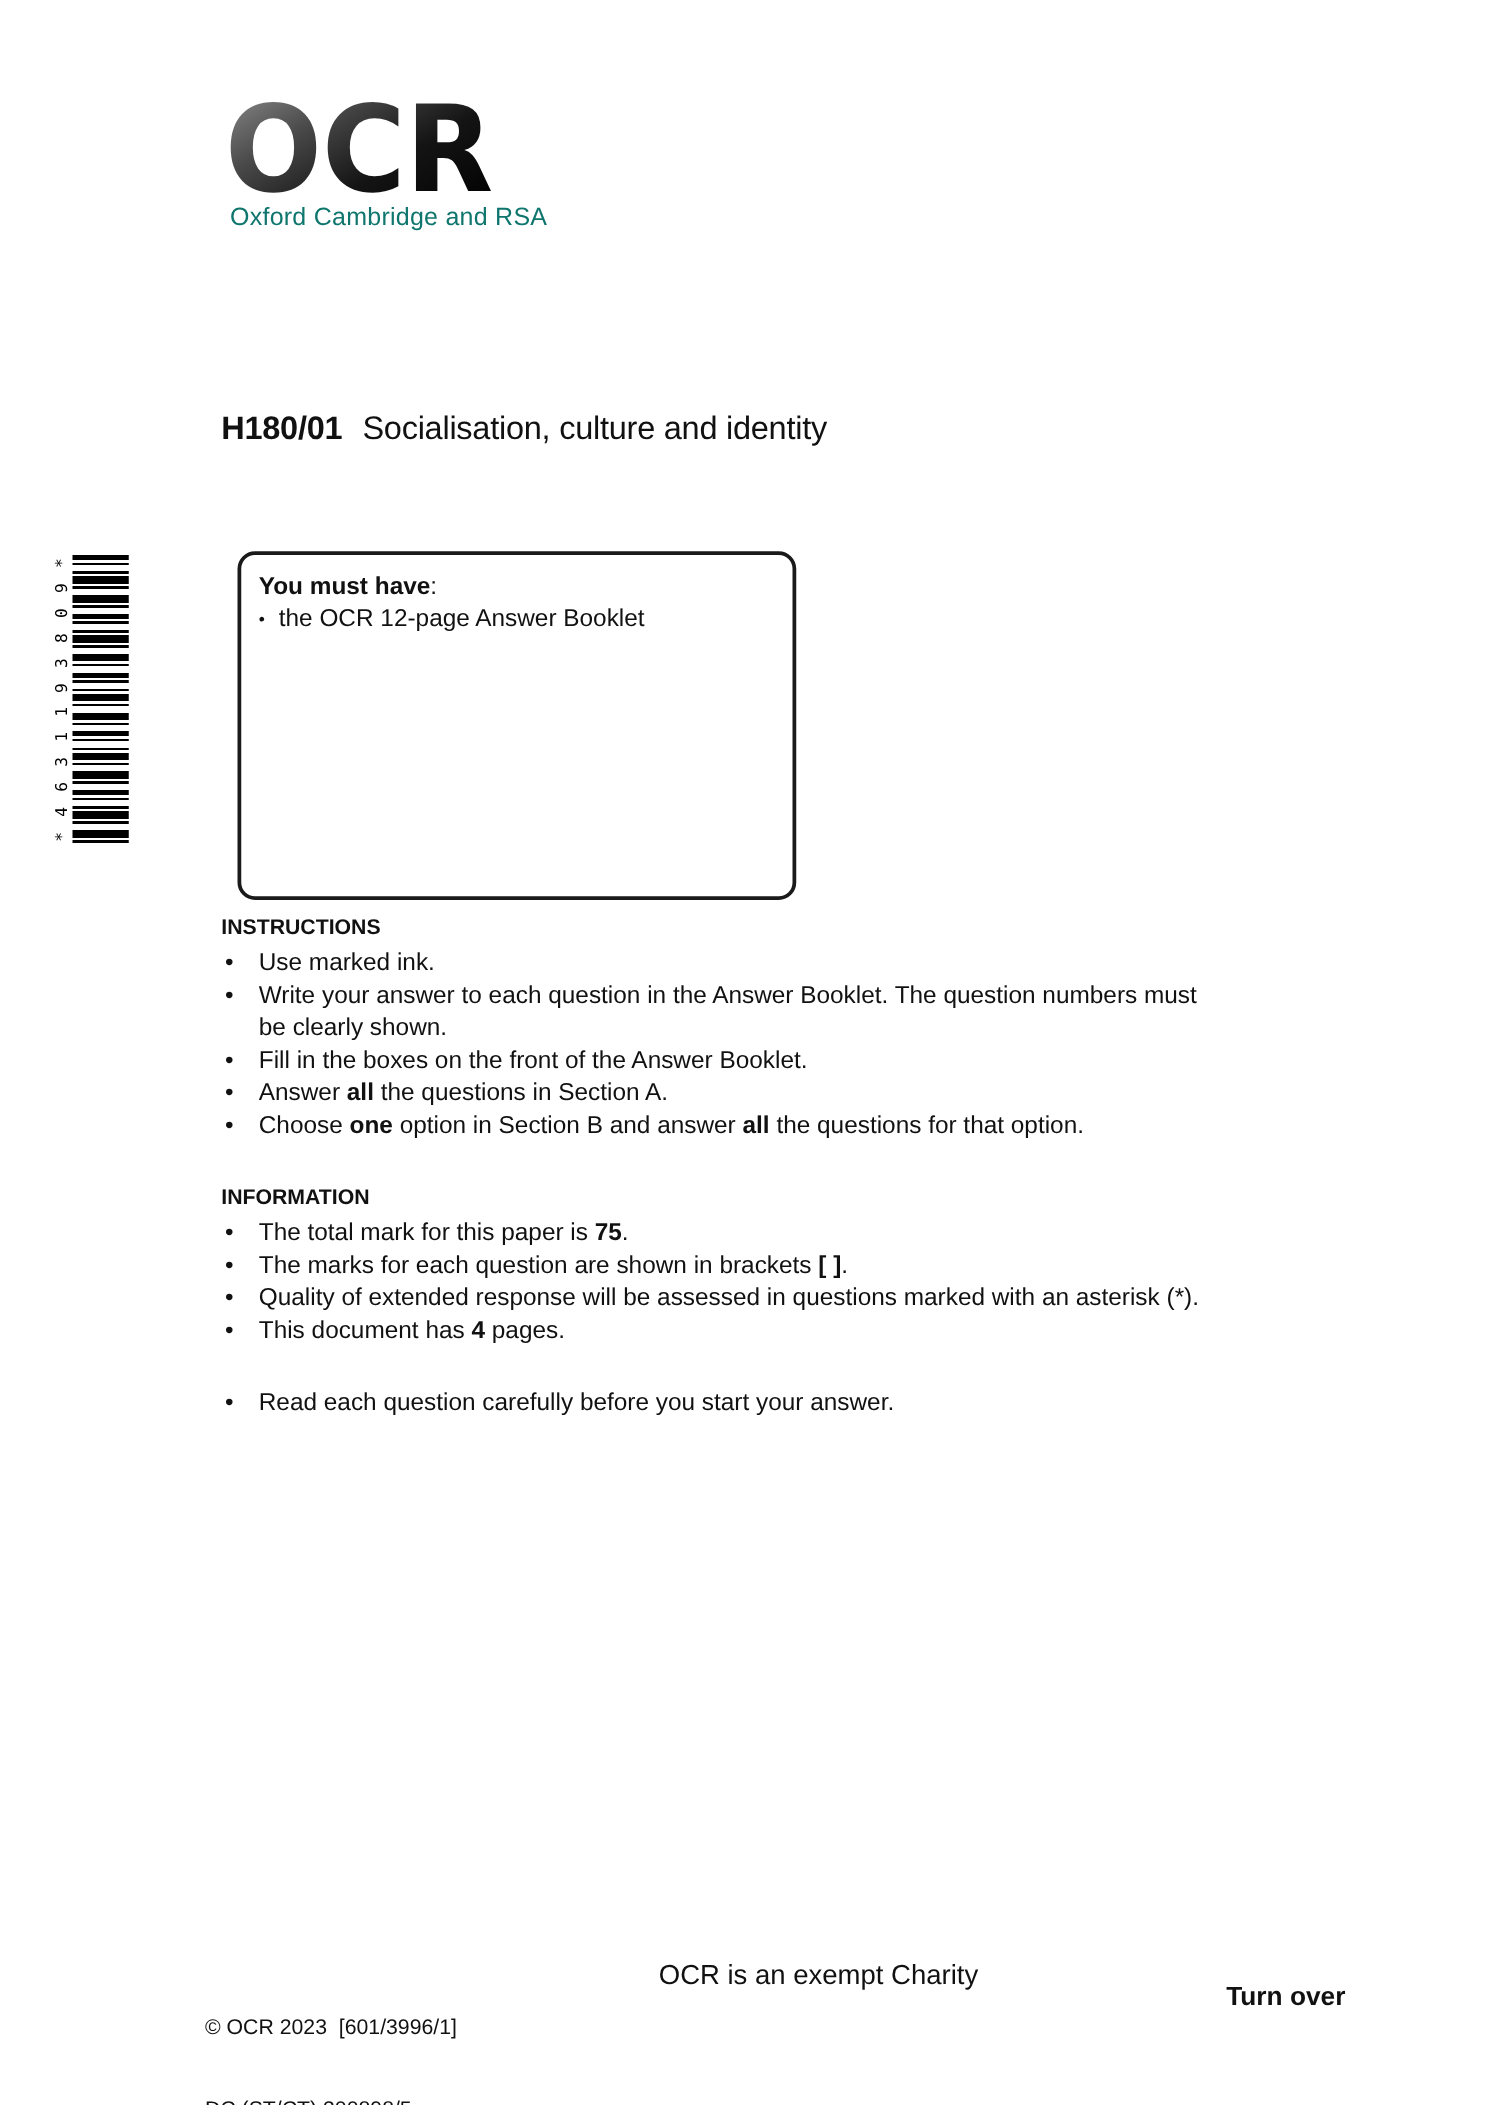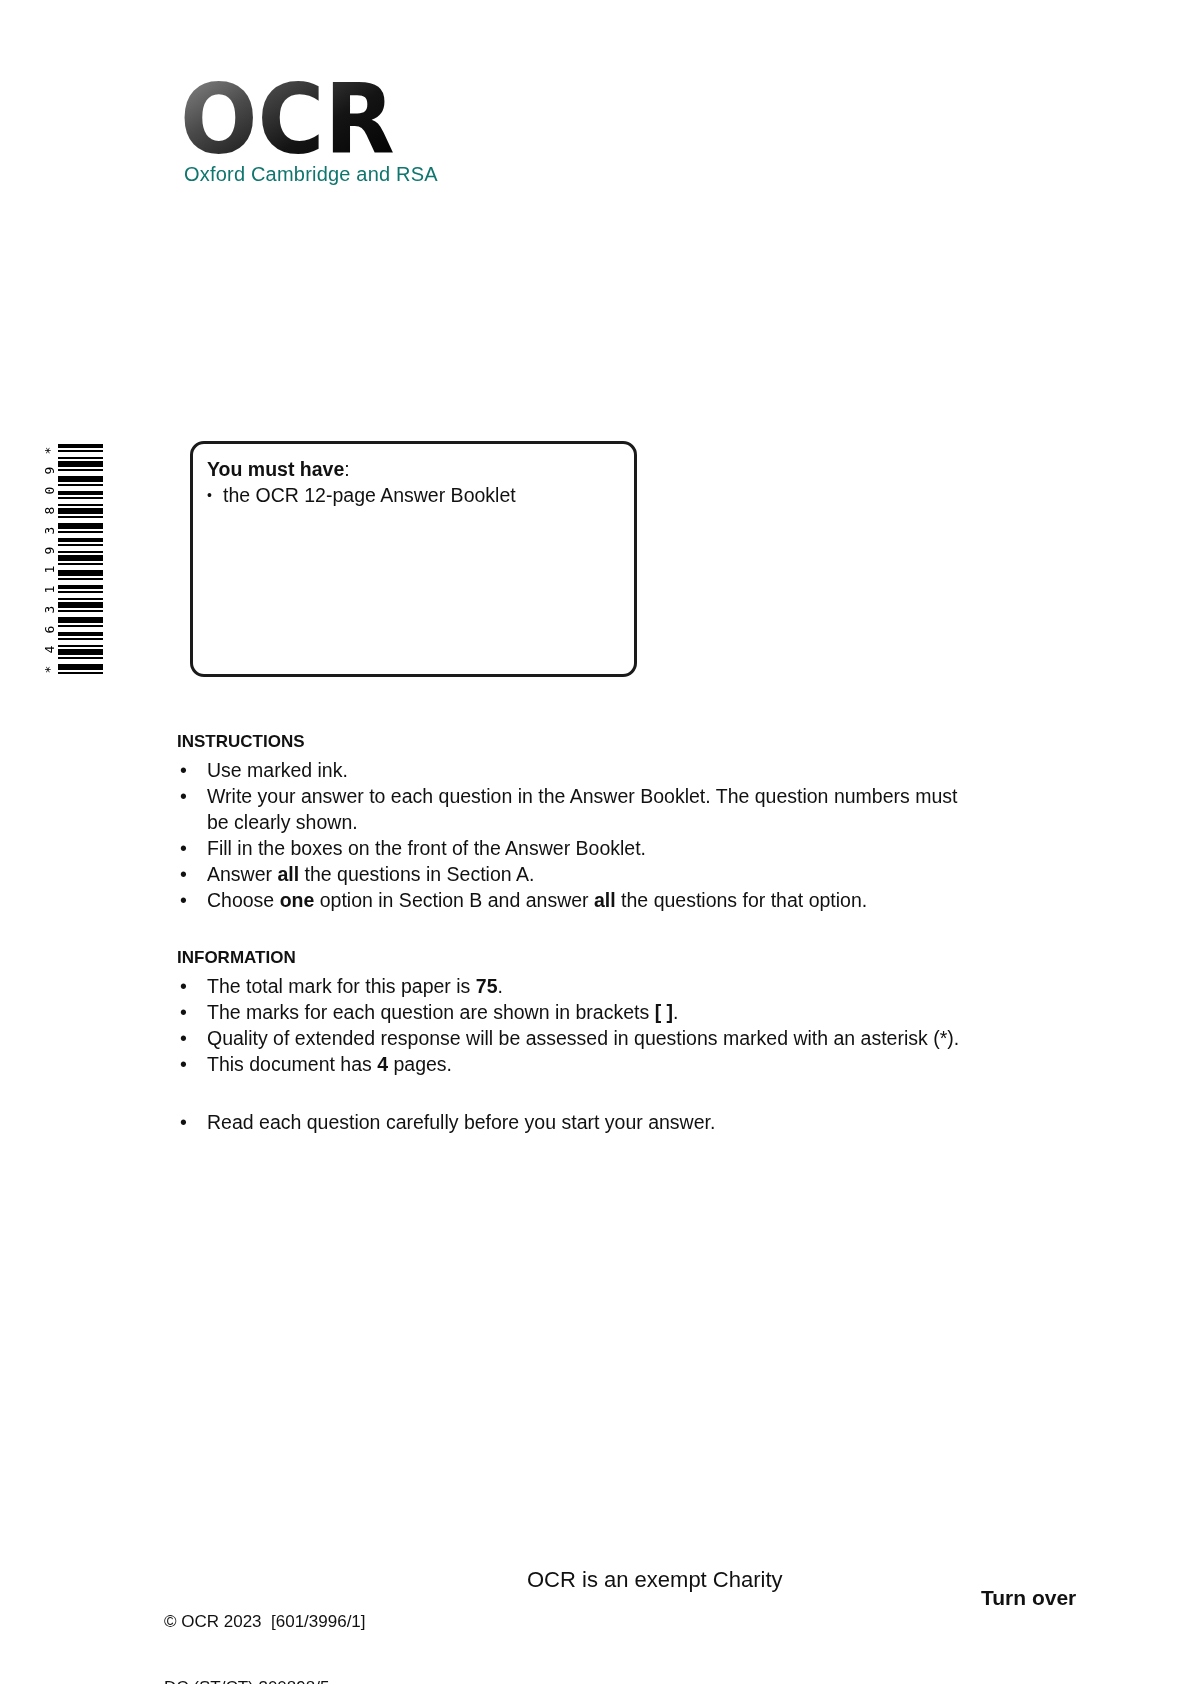--- a/index.html
+++ b/index.html
@@ -37,21 +37,21 @@
     width:45px;
     background:repeating-linear-gradient(to bottom,
       #000 0px,#000 4px,#fff 4px,#fff 6px,#000 6px,#000 8px,#fff 8px,#fff 13px,
       #000 13px,#000 15px,#fff 15px,#fff 17px,#000 17px,#000 23px,#fff 23px,#fff 25px,
       #000 25px,#000 27px,#fff 27px,#fff 32px,#000 32px,#000 38px,#fff 38px,#fff 40px,
       #000 40px,#000 42px,#fff 42px,#fff 47px);
   }
 
   
   .must-box {
-    position:absolute; left:190px; top:441px; width:447px; height:236px;
+    position:absolute; left:190px; top:441px; width:447px; height:279px;
     border:3px solid #1a1a1a; border-radius:14px; box-sizing:border-box;
     padding:12px 14px;
   }
   .must-heading { font-size:19.5px; line-height:26px; }
   .must-list { margin:0; padding:0; list-style:none; font-size:19.5px; line-height:26px; }
   .must-list li { display:flex; }
   .must-list .dot { flex:none; width:16px; font-size:14px; line-height:26px; }
 
   
   .rubric { position:absolute; left:177px; top:729px; width:840px; font-size:19.5px; line-height:26px; }
@@ -68,20 +68,23 @@
   .footer-right { position:absolute; left:981px; top:1586px; font-size:21px; font-weight:bold; white-space:nowrap; }
 </style>
 </head>
 <body>
 
 <div class="page">
 
   <div class="logo-text">OCR</div>
   <div class="logo-sub">Oxford Cambridge and RSA</div>
 
+  <div class="codeline">
+    <b>H180/01</b><span>Socialisation, culture and identity</span>
+  </div>
 
   <div class="barcode">
     <div class="bc-digits">
         <span class="bc-char">*</span>
         <span class="bc-char">9</span>
         <span class="bc-char">0</span>
         <span class="bc-char">8</span>
         <span class="bc-char">3</span>
         <span class="bc-char">9</span>
         <span class="bc-char">1</span>

